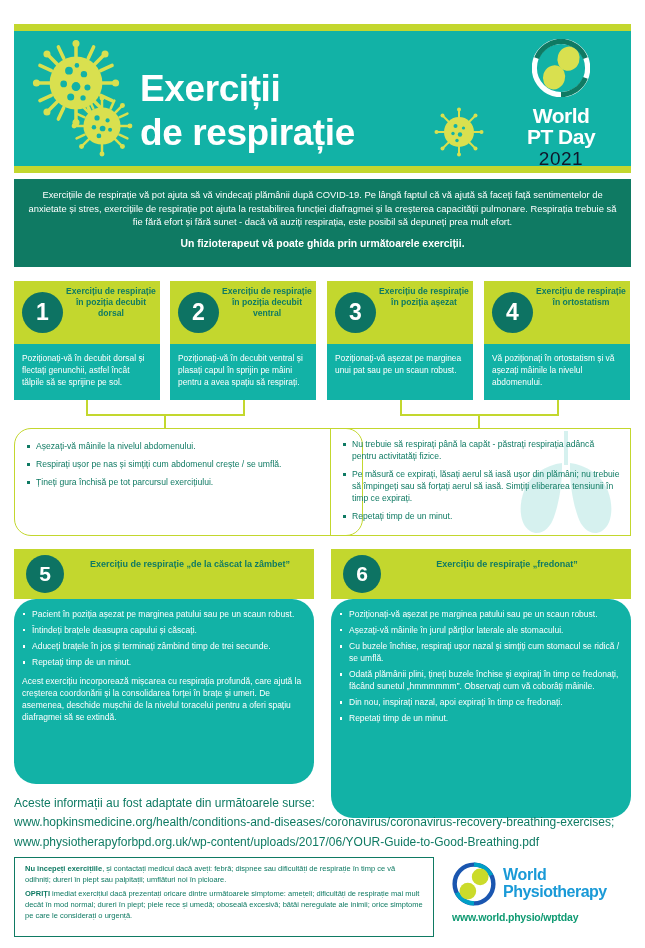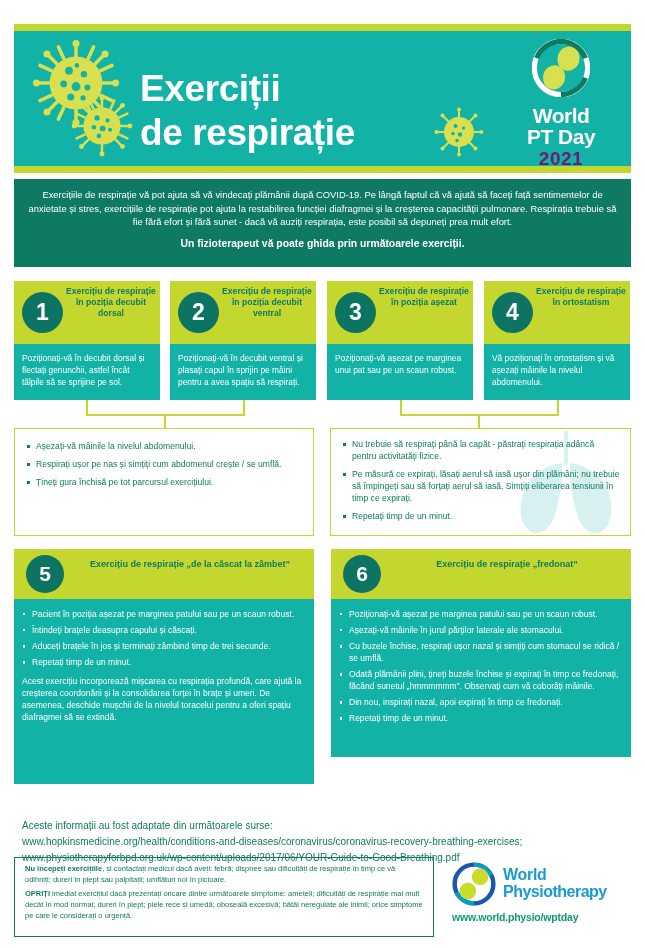--- a/index.html
+++ b/index.html
@@ -25,21 +25,21 @@
     position:absolute;left:126px;top:36px;width:360px;
     color:#ffffff;font-size:37px;font-weight:bold;line-height:1.18;
     letter-spacing:-0.4px;
   }
   .virus{position:absolute;}
   .wptlogo{position:absolute;right:16px;top:8px;width:108px;text-align:center;}
   .wptlogo .mark{width:58px;height:58px;margin:0 auto 4px;}
   .wptlogo .l1,.wptlogo .l2{
     color:#fff;font-weight:bold;font-size:21px;line-height:1.02;letter-spacing:-0.5px;
   }
-  .wptlogo .l3{color:#701a75;font-size:19px;line-height:1.15;font-weight:700;letter-spacing:0.5px;}
+  .wptlogo .l3{color:#0f172a;font-size:19px;line-height:1.15;font-weight:400;letter-spacing:0.5px;}
 
   
   .intro{
     position:absolute;left:14px;top:179px;width:617px;height:88px;
     background:#0f7a63;color:#ffffff;box-sizing:border-box;
     padding:9px 14px 8px;text-align:center;
   }
   .intro p{margin:0;font-size:9.3px;line-height:1.45;font-weight:bold;}
   .intro p.body{font-weight:normal;font-size:9.4px;}
   .intro p.lead{margin-top:7px;font-size:10.4px;}
@@ -87,35 +87,35 @@
   .wcard .wcirc{
     position:absolute;left:12px;top:6px;width:38px;height:38px;border-radius:50%;
     background:#0d7363;color:#fff;font-size:21px;font-weight:bold;
     display:flex;align-items:center;justify-content:center;
   }
   .wcard .whtext{
     position:absolute;left:60px;right:8px;top:9px;
     color:#0f7a63;font-size:9px;font-weight:bold;line-height:1.35;text-align:center;
   }
   .wcard .wbody{
-    background:#12b2a6;color:#fff;box-sizing:border-box;padding:9px 10px 10px 8px;
+    background:#12b2a6;color:#fff;box-sizing:border-box;padding:9px 10px 10px 8px;border-radius:22px;
   }
   .wcard .wbody ul{margin:0;padding:0;list-style:none;}
   .wcard .wbody li{
     position:relative;padding-left:10px;margin-bottom:4px;font-size:8.5px;line-height:1.42;
   }
   .wcard .wbody li:before{
     content:"";position:absolute;left:1px;top:5px;width:2.4px;height:2.4px;background:#fff;
   }
   .wcard .wbody .note{margin:7px 0 0;font-size:8.5px;line-height:1.42;}
 
   
   .sources{
-    position:absolute;left:14px;top:818px;width:617px;
-    color:#0f7a63;font-size:10px;line-height:1.62;margin-left:8px;
+    position:absolute;left:14px;top:794px;width:617px;
+    color:#0f7a63;font-size:12px;line-height:1.62;
   }
 
   
   .warn{
     position:absolute;left:14px;top:857px;width:420px;height:80px;
     border:1.5px solid #0f7a63;box-sizing:border-box;padding:6px 10px;
     color:#0f7a63;font-size:7.5px;line-height:1.42;
   }
   .warn p{margin:0 0 4px;}
   .warn b{font-weight:bold;}
@@ -316,21 +316,21 @@
   <div class="conn" style="left:86px;top:400px;width:2px;height:16px;"></div>
   <div class="conn" style="left:243px;top:400px;width:2px;height:16px;"></div>
   <div class="conn" style="left:86px;top:414px;width:159px;height:2px;"></div>
   <div class="conn" style="left:164px;top:414px;width:2px;height:15px;"></div>
 
   <div class="conn" style="left:400px;top:400px;width:2px;height:16px;"></div>
   <div class="conn" style="left:557px;top:400px;width:2px;height:16px;"></div>
   <div class="conn" style="left:400px;top:414px;width:159px;height:2px;"></div>
   <div class="conn" style="left:478px;top:414px;width:2px;height:15px;"></div>
 
-  <div class="bbox" style="left:14px;top:428px;width:300px;height:108px;padding:11px 10px 0 10px;">
+  <div class="bbox" style="left:14px;top:428px;width:349px;height:108px;padding:11px 10px 0 10px;border-radius:17px;">
     <ul>
       <li>Așezați-vă mâinile la nivelul abdomenului.</li>
       <li>Respirați ușor pe nas și simțiți cum abdomenul crește / se umflă.</li>
       <li>Țineți gura închisă pe tot parcursul exercițiului.</li>
     </ul>
   </div>
 
   <div class="bbox" style="left:330px;top:428px;width:301px;height:108px;padding:9px 10px 0 10px;">
     <svg class="lungwm" style="right:4px;top:-4px;" width="120" height="116" viewBox="0 0 120 116">
       <g fill="#12b2a6">
@@ -360,21 +360,21 @@
       </ul>
       <p class="note">Acest exercițiu incorporează mișcarea cu respirația profundă, care ajută la creșterea coordonării și la consolidarea forței în brațe și umeri. De asemenea, deschide mușchii de la nivelul toracelui pentru a oferi spațiu diafragmei să se extindă.</p>
     </div>
   </div>
 
   <div class="wcard" style="left:331px;top:549px;">
     <div class="whead">
       <div class="wcirc">6</div>
       <div class="whtext">Exercițiu de respirație „fredonat”</div>
     </div>
-    <div class="wbody" style="height:158px;">
+    <div class="wbody" style="height:219px;">
       <ul>
         <li>Poziționați-vă așezat pe marginea patului sau pe un scaun robust.</li>
         <li>Așezați-vă mâinile în jurul părților laterale ale stomacului.</li>
         <li>Cu buzele închise, respirați ușor nazal și simțiți cum stomacul se ridică / se umflă.</li>
         <li>Odată plămânii plini, țineți buzele închise și expirați în timp ce fredonați, făcând sunetul „hmmmmmm”. Observați cum vă coborâți mâinile.</li>
         <li>Din nou, inspirați nazal, apoi expirați în timp ce fredonați.</li>
         <li>Repetați timp de un minut.</li>
       </ul>
     </div>
   </div>

